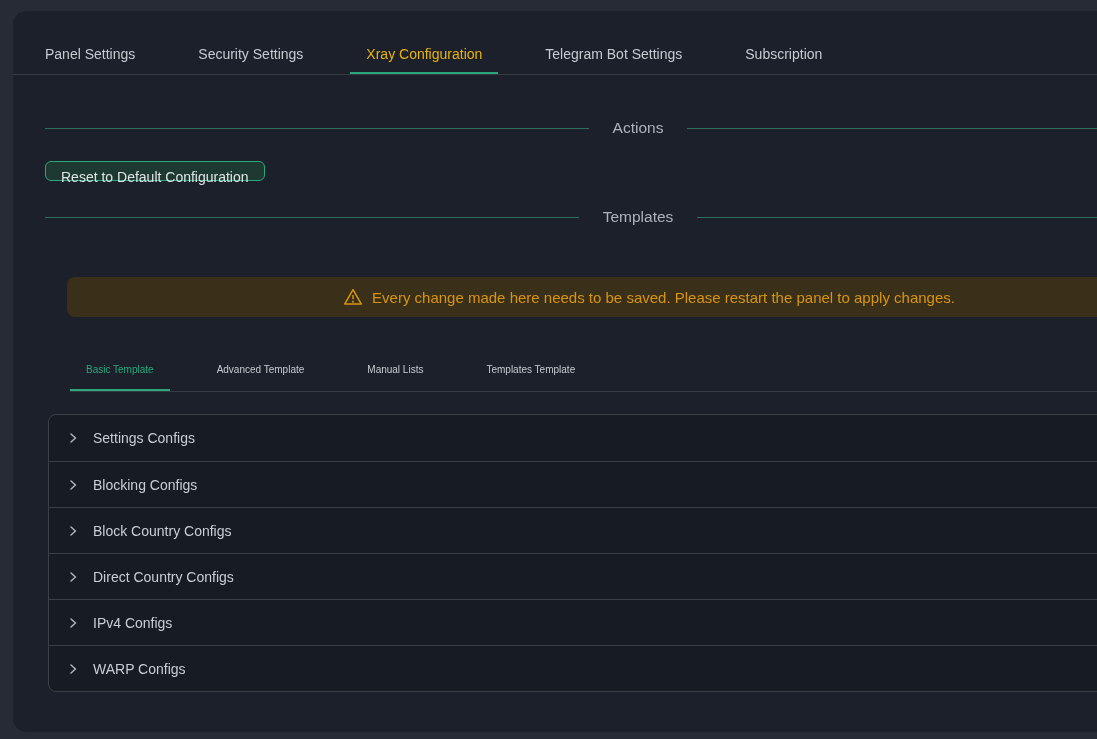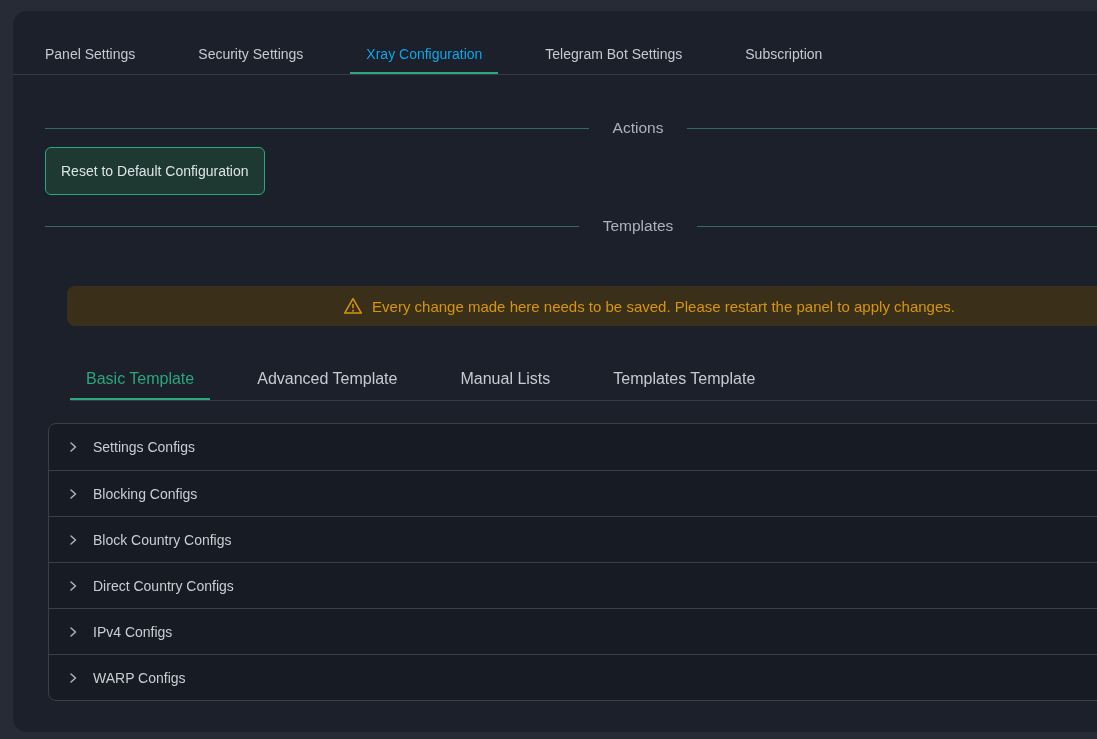--- a/index.html
+++ b/index.html
@@ -26,21 +26,21 @@
   }
   .mtab {
     padding: 0 16px 9px 16px;
     font-size: 14px;
     line-height: 22px;
     color: #c6cbd1;
     cursor: pointer;
     white-space: nowrap;
   }
   .mtab.active {
-    color: #0ea5e9;
+    color: #eab308;
     border-bottom: 2px solid #2aa77d;
     padding-bottom: 3px;
     text-align: right;
   }
 
   .content { padding: 0 32px; }
 
   
   .divider {
     display: flex;
@@ -58,22 +58,22 @@
   .divider-label {
     padding: 0 24px;
     font-size: 15.5px;
     font-weight: 400;
     color: #adb3bb;
   }
 
   
   .reset-btn {
     display: inline-block;
-    margin-top: 8px;
-    height: 48px;
+    margin-top: 22px;
+    height: 20px;
     padding: 0 15px;
     background: #1d3931;
     border: 1px solid #2aa77d;
     border-radius: 6px;
     color: #dfe3e6;
     font-size: 14px;
     line-height: 30px;
     font-family: "Liberation Sans", sans-serif;
     cursor: pointer;
   }
@@ -97,21 +97,21 @@
   
   .sub-tabs {
     display: flex;
     gap: 31px;
     margin-top: 42px;
     margin-left: 25px;
     border-bottom: 1px solid #353a43;
   }
   .stab {
     padding: 0 16px 10px 16px;
-    font-size: 16px;
+    font-size: 10px;
     line-height: 22px;
     color: #c6cbd1;
     cursor: pointer;
     white-space: nowrap;
   }
   .stab.active {
     color: #2aa77d;
     border-bottom: 2px solid #2aa77d;
     padding-bottom: 8px;
   }

